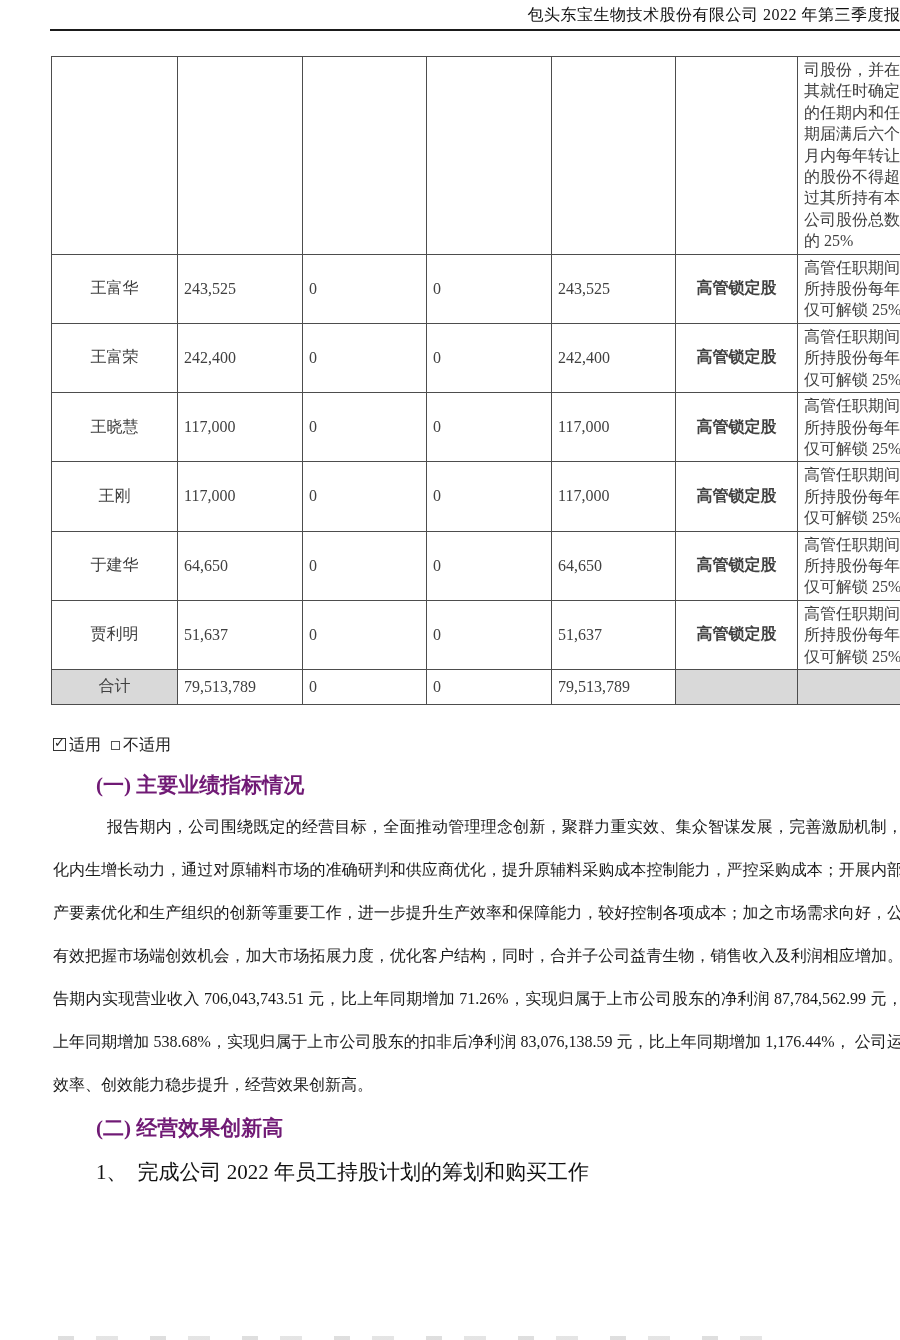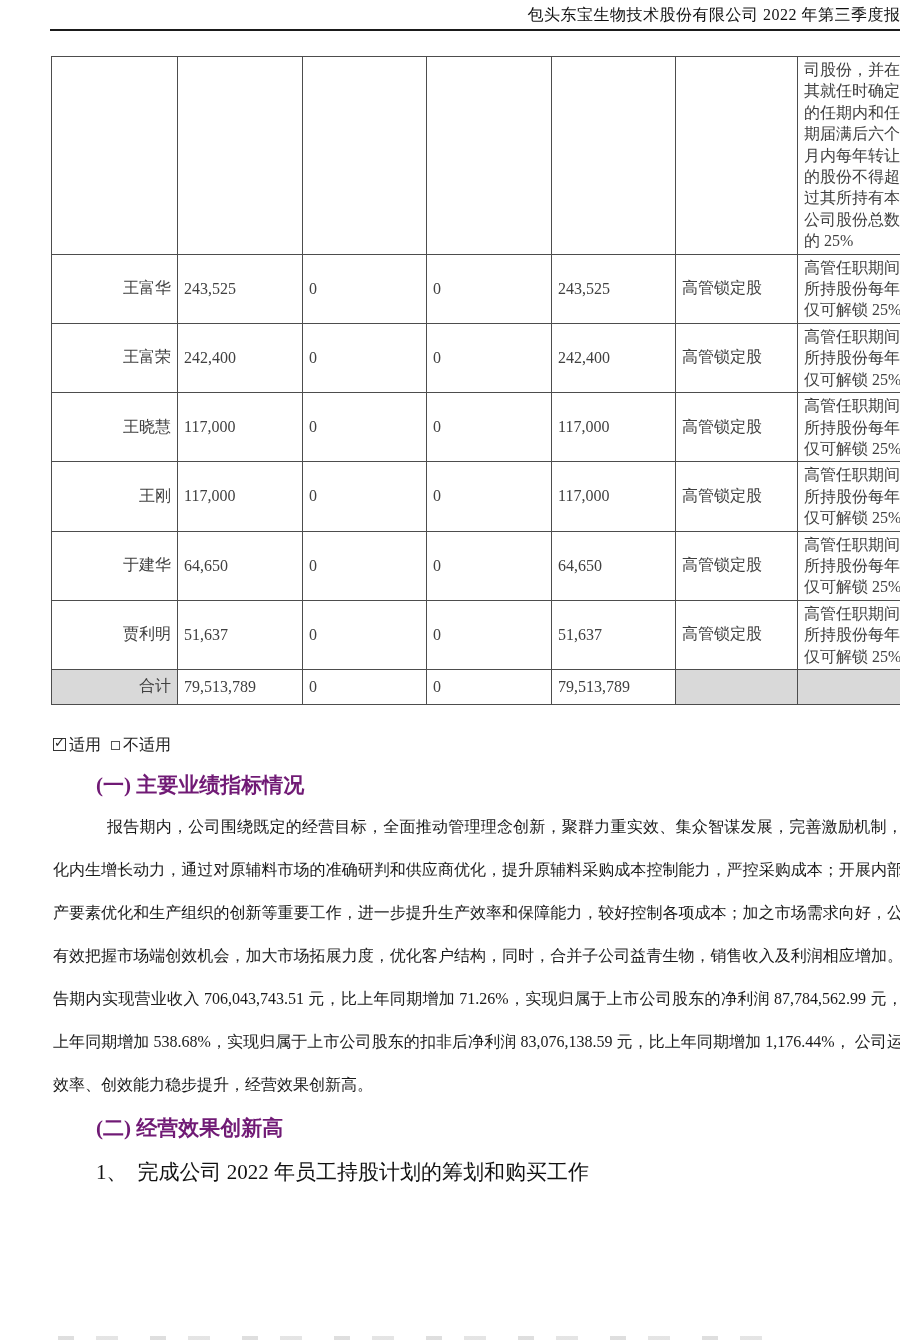--- a/index.html
+++ b/index.html
@@ -38,23 +38,23 @@
   }
   table.shares td {
     border:1px solid #4d4d4d;
     vertical-align:middle;
     padding:2px 6px;
     overflow:hidden;
   }
   tr.row-cont   { height:195px; }
   tr.row-data   { height:64px; }
   tr.row-total  { height:35px; }
-  td.name  { text-align:right;  padding-left:9px; }
+  td.name  { text-align:center;  padding-left:9px; }
   td.num   { text-align:left; padding-right:12px; }
-  td.type  { text-align:left;  padding-left:9px; }
+  td.type  { text-align:center;  padding-left:9px;font-weight:bold; }
   td.note  {
     text-align:left;
     padding:1px 2px 1px 5px;
     line-height:21.4px;
     vertical-align:middle;
   }
   tr.row-cont td.note { vertical-align:top; }
   td.gray  { background:#d9d9d9; }
 
   

